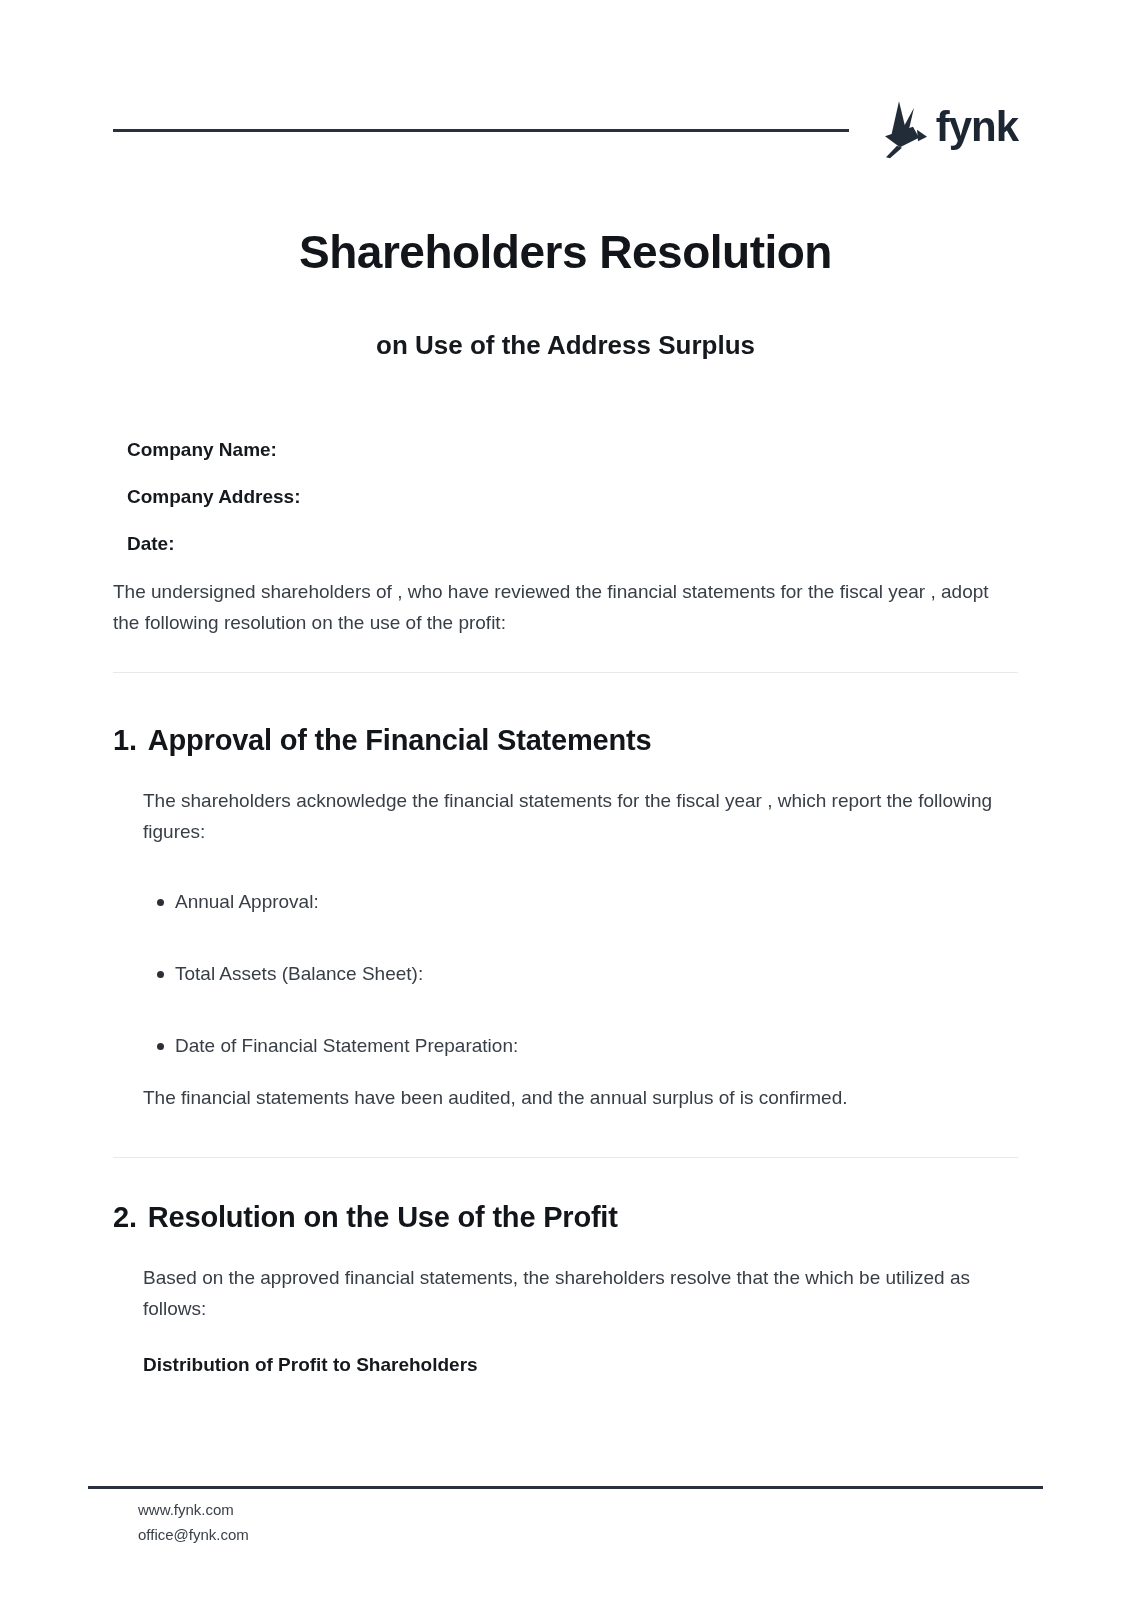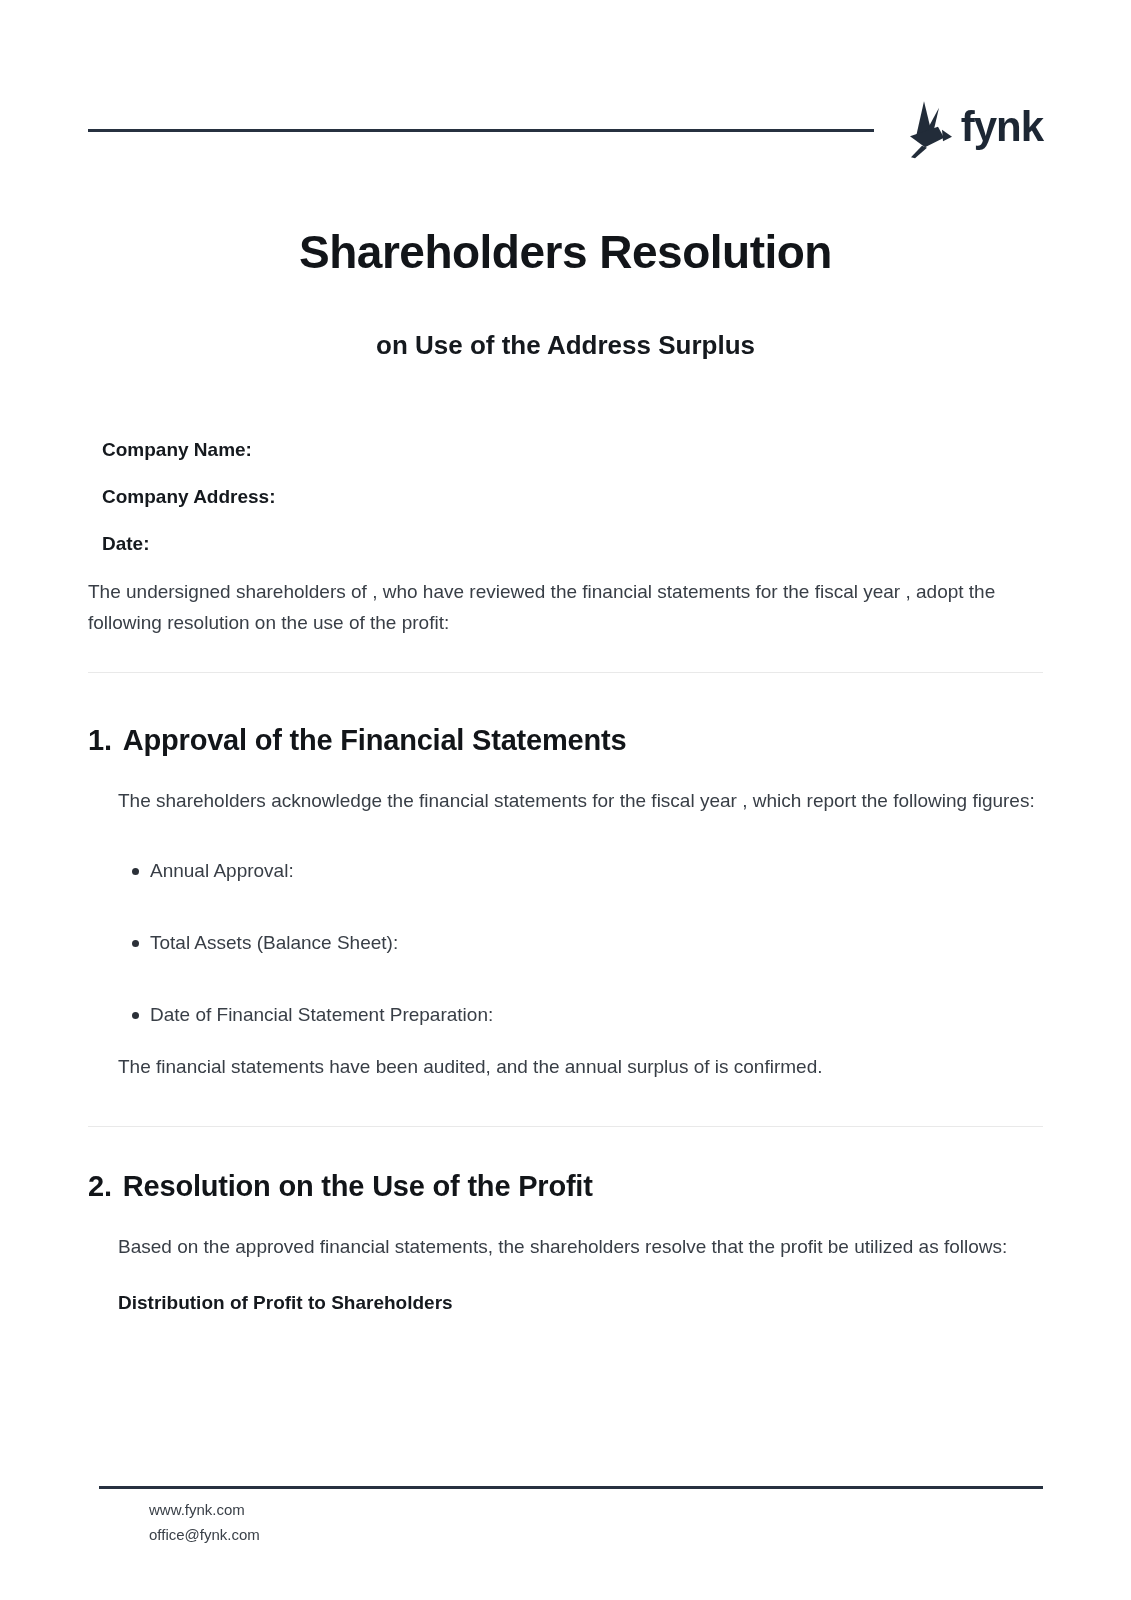--- a/index.html
+++ b/index.html
@@ -6,21 +6,21 @@
   * { box-sizing: border-box; }
 
   .page {
     position: relative;
     width: 1131px;
     height: 1600px;
     background: #ffffff;
     font-family: "Liberation Sans", "DejaVu Sans", sans-serif;
     color: #383e46;
     overflow: hidden;
-    padding: 0 88px;
+    padding: 0 113px;
   }
 
   
   .header {
     margin-top: 97px;
     height: 66px;
     display: flex;
     align-items: center;
   }
   .header-rule {
@@ -134,21 +134,21 @@
     margin: 28px 0 0 0;
     font-size: 19px;
     line-height: 26px;
     font-weight: 700;
     color: #15191e;
   }
 
   
   .footer {
     position: absolute;
-    left: 99px;
+    left: 88px;
     right: 88px;
     top: 1486px;
   }
   .footer-rule {
     height: 3px;
     background: #273140;
   }
   .footer-links {
     padding: 8px 0 0 50px;
   }
@@ -214,21 +214,21 @@
       </ul>
       <p class="para closing-para">The financial statements have been audited, and the annual surplus of is confirmed.</p>
     </div>
   </div>
 
   <hr class="divider divider-2">
 
   <div>
     <h3 class="section-heading section-heading-2"><span class="num">2.</span><span>Resolution on the Use of the Profit</span></h3>
     <div class="section-body">
-      <p class="para">Based on the approved financial statements, the shareholders resolve that the profit be utilized as follows:</p>
+      <p class="para">Based on the approved financial statements, the shareholders resolve that the which be utilized as follows:</p>
       <p class="bold-sub">Distribution of Profit to Shareholders</p>
     </div>
   </div>
 
   <div class="footer">
     <div class="footer-rule"></div>
     <div class="footer-links">
       <div>www.fynk.com</div>
       <div>office@fynk.com</div>
     </div>

